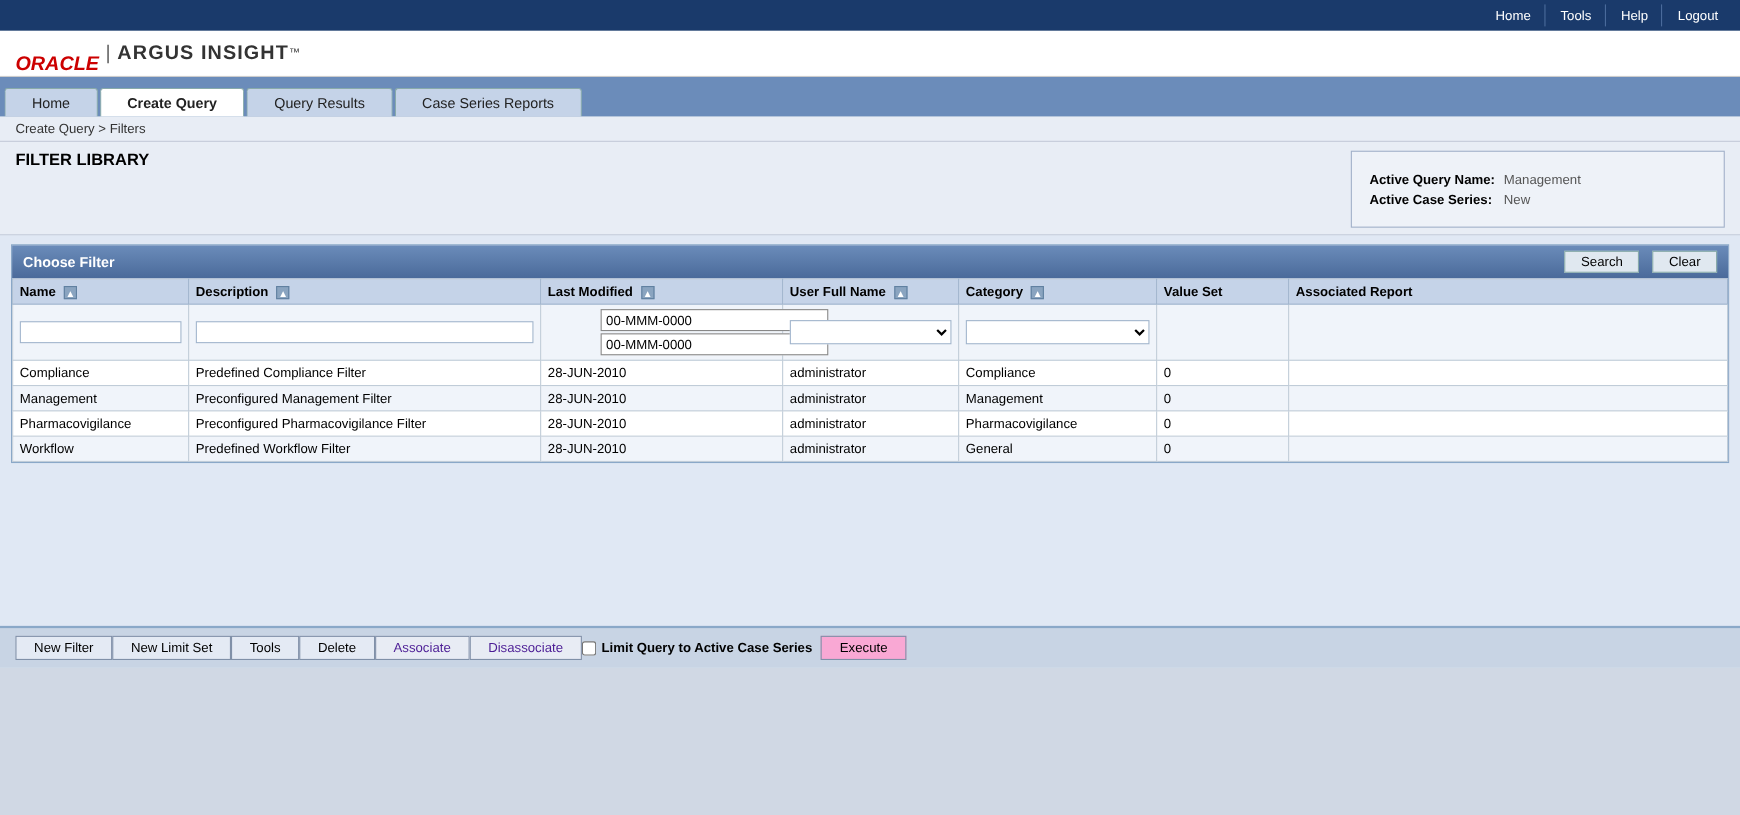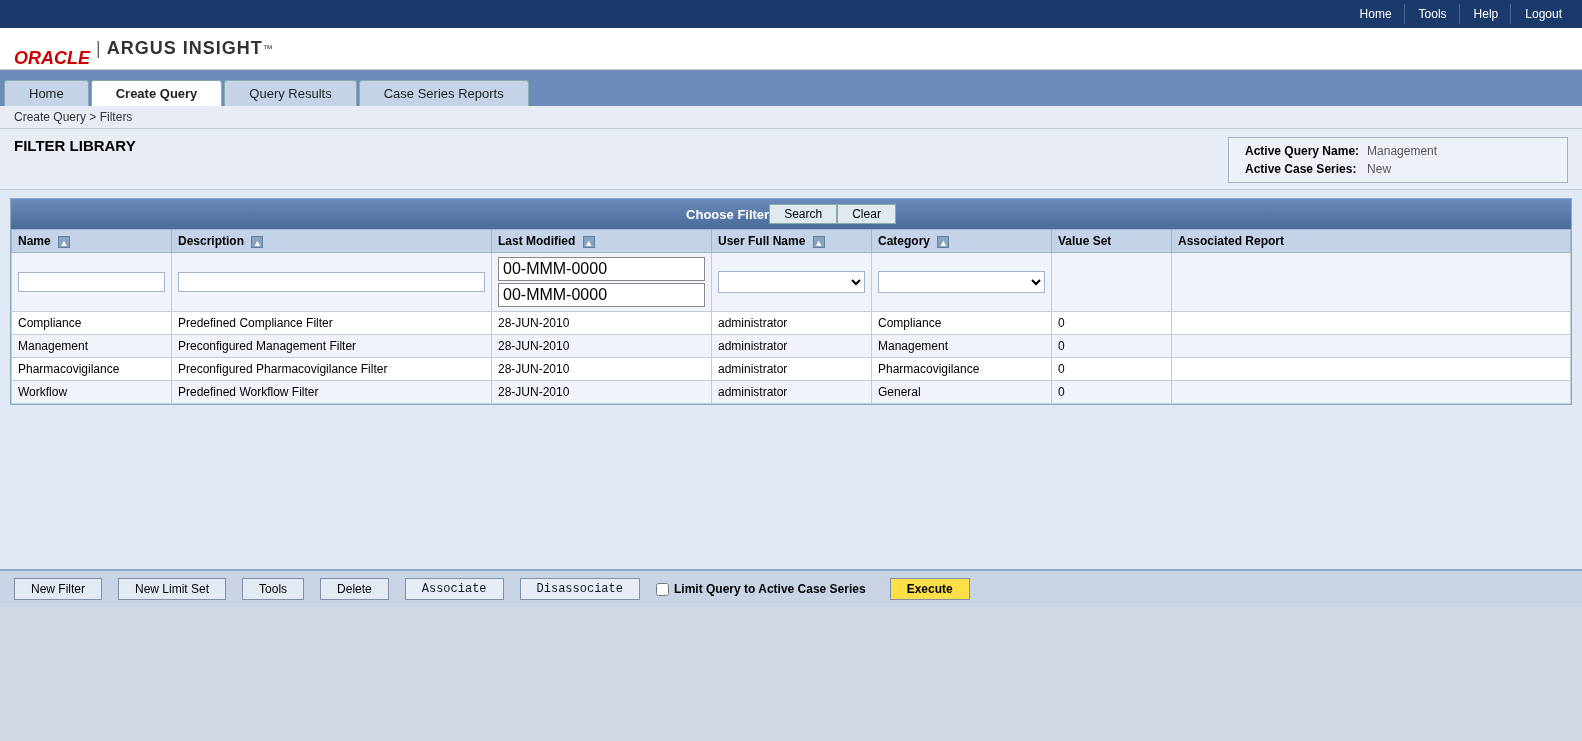--- a/index.html
+++ b/index.html
@@ -83,45 +83,45 @@
       border-bottom: 1px solid #c0c8d8;
     }
     .page-title {
       font-size: 15px;
       font-weight: bold;
       color: #000;
     }
     .active-query-box {
       background: #eef2f8;
       border: 1px solid #a0b0c8;
-      padding: 4px 16px;
+      padding: 16px 16px;
       font-size: 12px;
       min-width: 340px;
     }
     .active-query-box table { border-collapse: collapse; }
     .active-query-box td { padding: 2px 8px 2px 0; }
     .active-query-label { font-weight: bold; color: #000; white-space: nowrap; }
     .active-query-value { color: #555; }
 
     
     .filter-panel {
       border: 1px solid #8aa8c8;
       background: #fff;
     }
     .filter-panel-header {
       background: linear-gradient(to bottom, #6b8cba, #4a6a9a);
       color: #fff;
       font-weight: bold;
       font-size: 13px;
       padding: 5px 10px;
       display: flex;
-      justify-content: center;
+      justify-content: space-between;
       align-items: center;
     }
-    .filter-panel-header-btns { display: flex; gap: 0; }
+    .filter-panel-header-btns { display: flex; gap: 12px; }
     .header-btn {
       background: #e0e8f0;
       border: 1px solid #8aa;
       color: #000;
       font-size: 12px;
       padding: 2px 14px;
       cursor: pointer;
     }
 
     
@@ -169,70 +169,71 @@
       width: 100%;
       border: 1px solid #a0b4cc;
       padding: 2px 4px;
       font-size: 12px;
       background: #fff;
     }
     .date-input {
       width: 100%;
       border: 1px solid #888;
       padding: 2px 4px;
-      font-size: 16px;
+      font-size: 12px;
+      margin-left: 48px;
     }
 
     
     .table-scroll {
       max-height: 520px;
       overflow-y: auto;
       position: relative;
     }
 
     
     .bottom-toolbar {
       background: #c8d4e4;
       border-top: 2px solid #8aa8c8;
       padding: 16px 14px;
       display: flex;
       align-items: center;
-      gap: 16px;
+      gap: 0;
       position: absolute;
       bottom: 0;
       left: 0;
       right: 0;
       height: 38px;
     }
     .toolbar-btn {
       background: #e4eaf4;
       border: 1px solid #8090a8;
       color: #000;
       font-size: 12px;
       padding: 3px 16px;
       cursor: pointer;
       white-space: nowrap;
     }
-    .toolbar-btn.disabled { color: #0f172a; cursor: default; background: #e8ecf4; font-family: Liberation Mono, monospace; }
+    .toolbar-btn.disabled { color: #4c1d95; cursor: default; background: #e8ecf4; }
     .limit-checkbox-area {
       display: flex;
       align-items: center;
       gap: 5px;
       font-size: 12px;
       font-weight: bold;
       margin-right: 8px;
     }
     .execute-btn {
-      background: #fde047;
+      background: #f9a8d4;
       border: 1px solid #8090a8;
       color: #000;
       font-size: 12px;
       padding: 3px 16px;
       cursor: pointer;
-      font-weight: bold;
+      font-weight: normal;
     }
 
     .page-wrapper {
       display: flex;
       flex-direction: column;
       height: 607px;
       position: relative;
     }
 
     .main-content {

